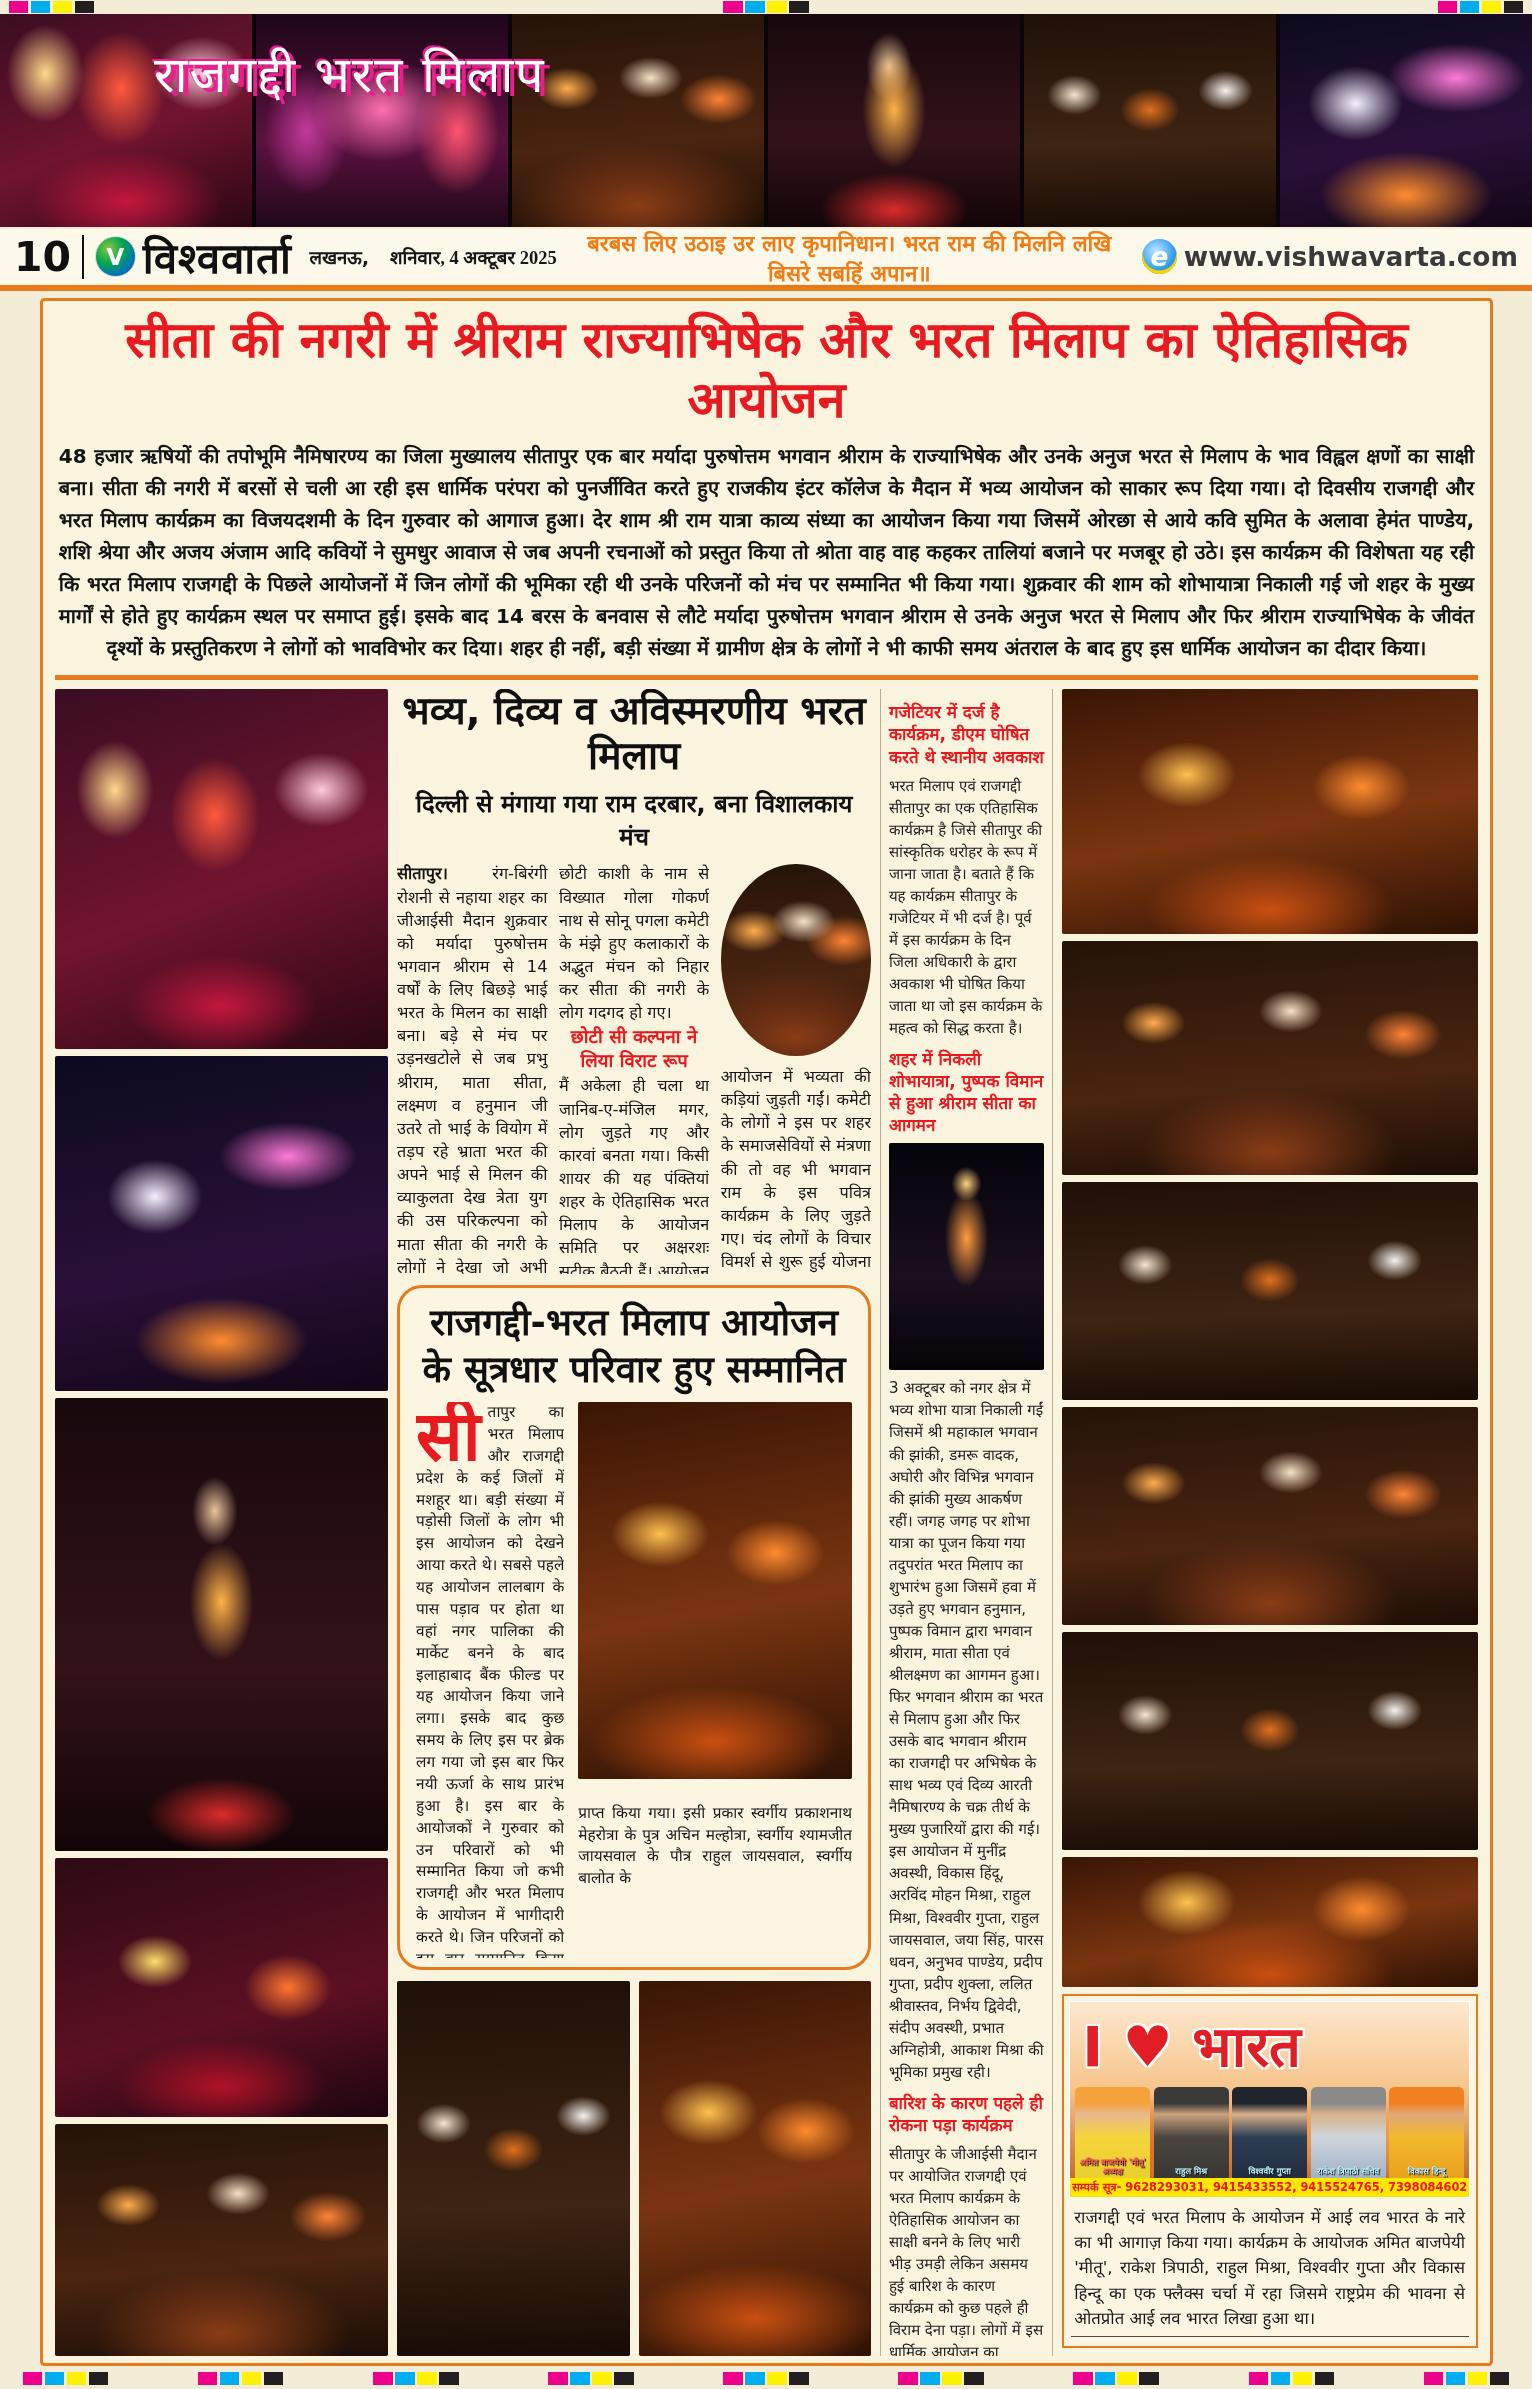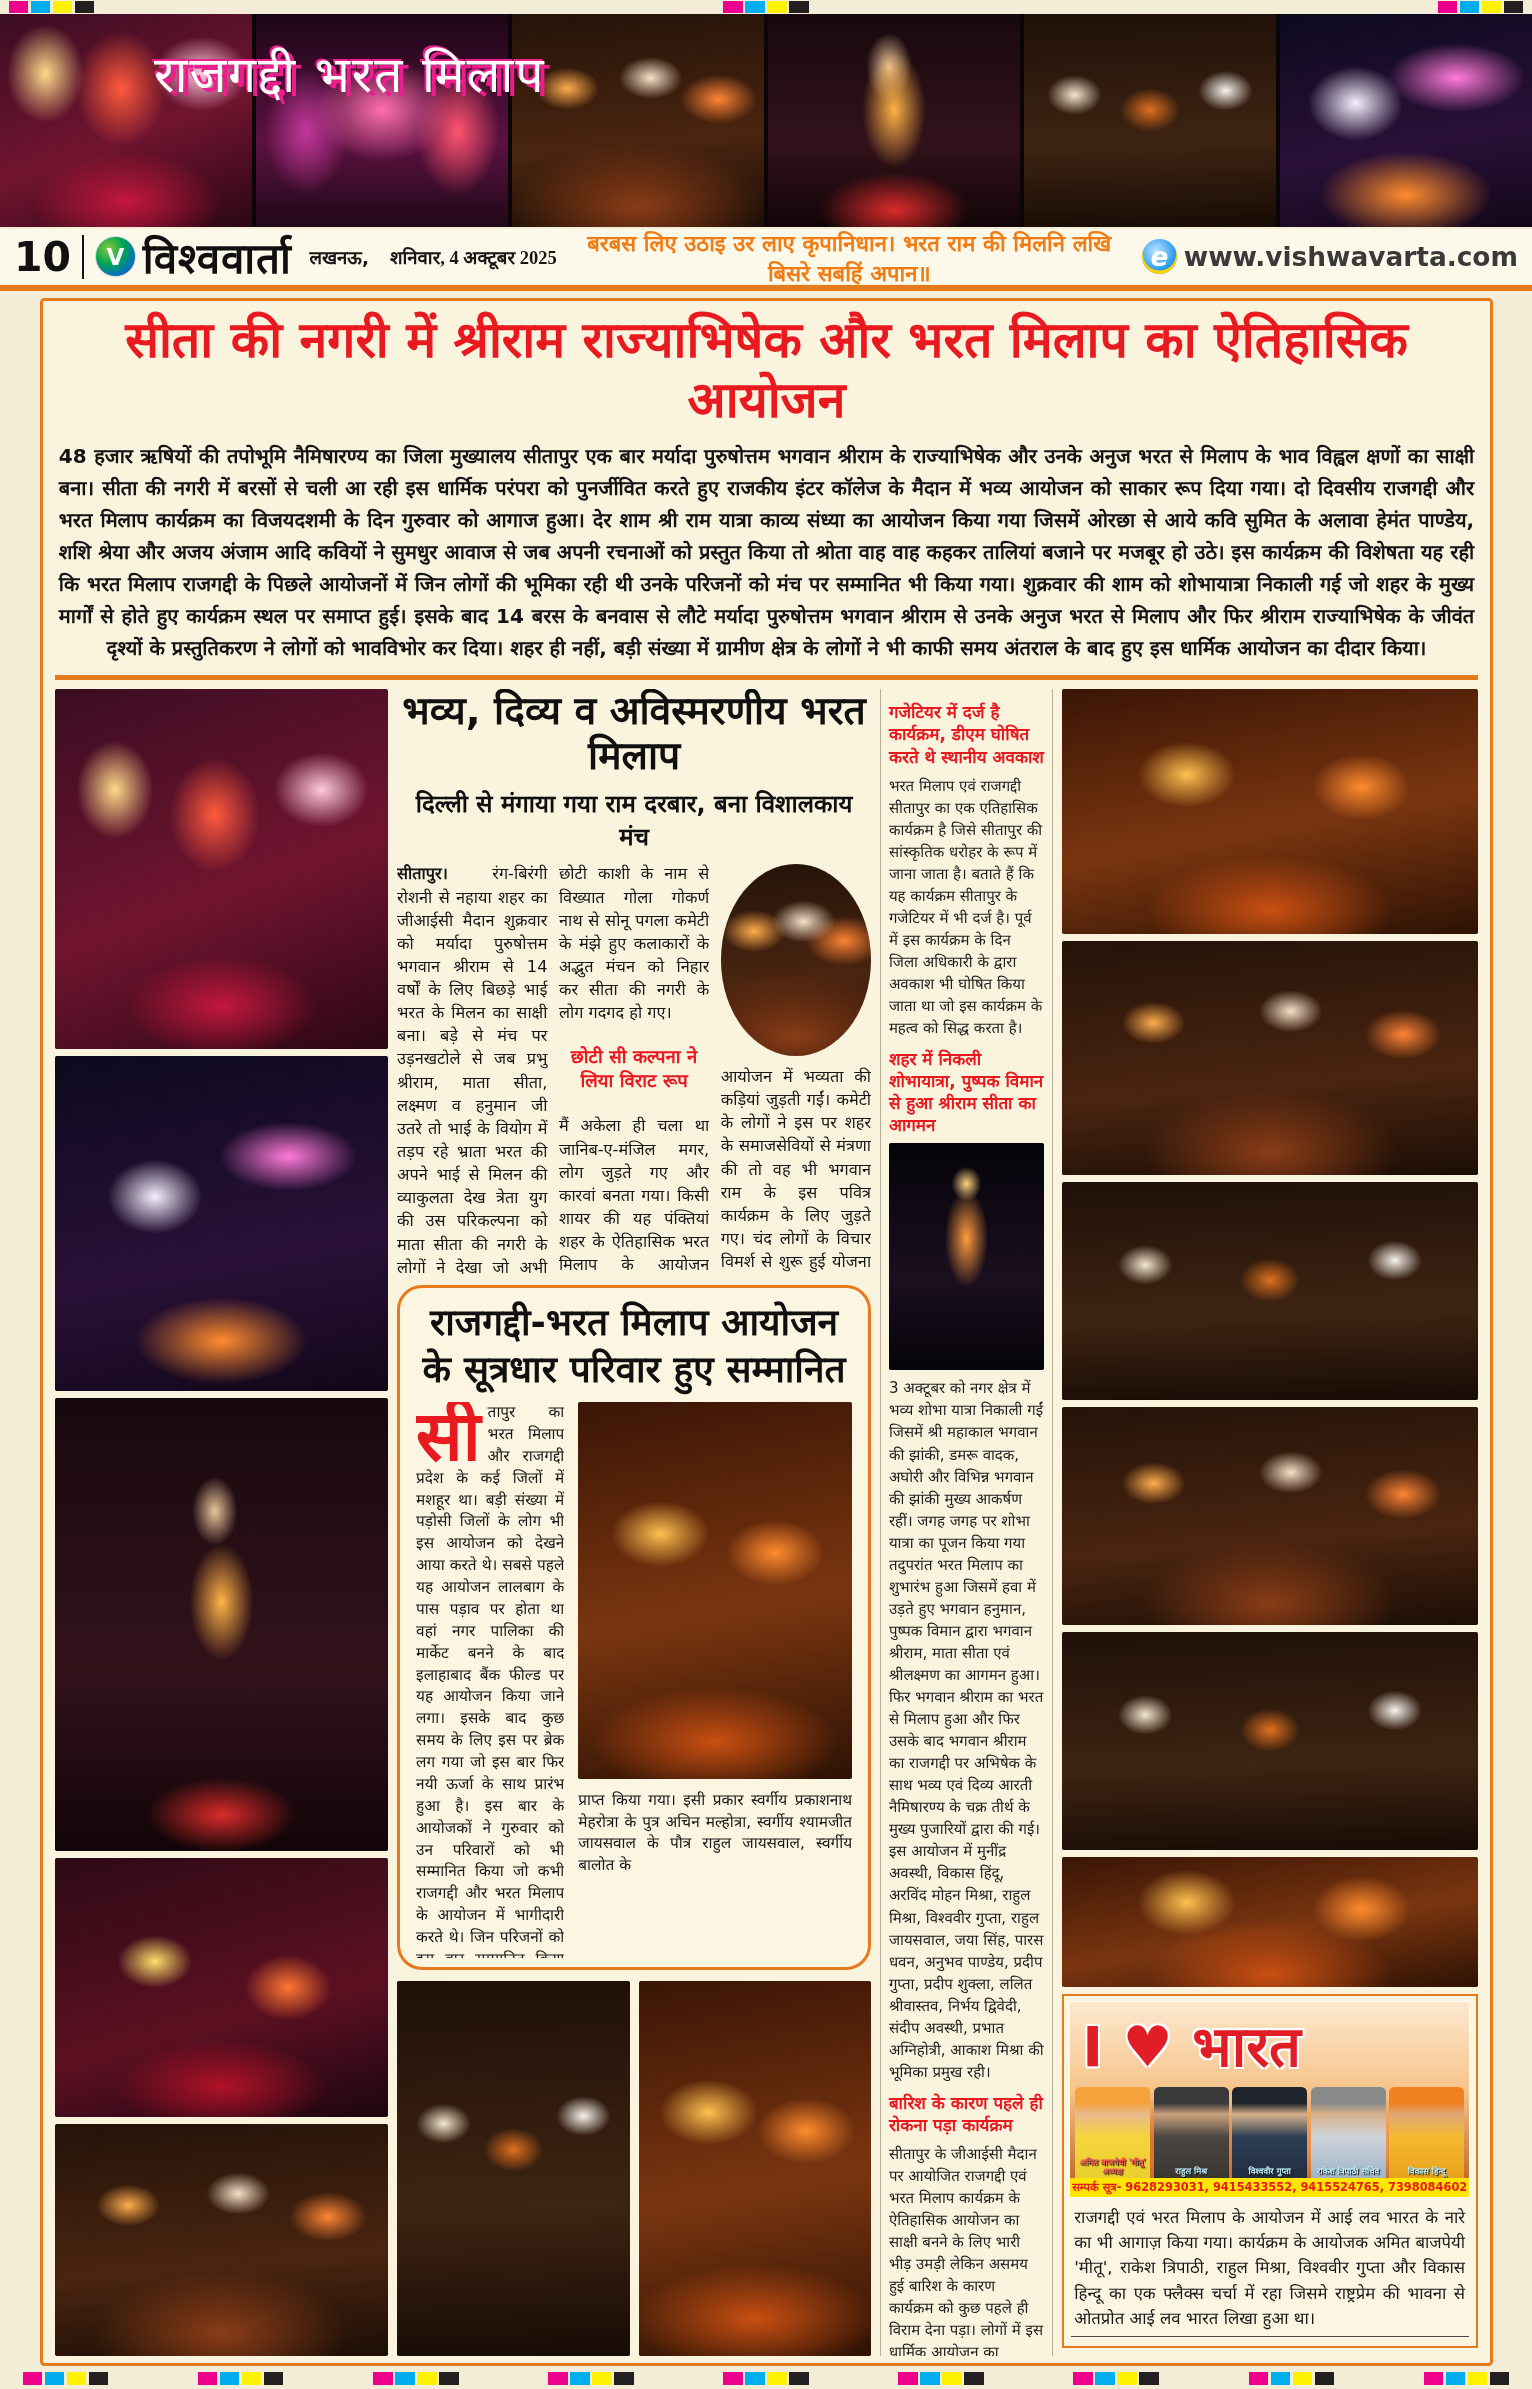--- a/index.html
+++ b/index.html
@@ -111,30 +111,30 @@
 
   
   .center { width:474px; display:flex; flex-direction:column; overflow:hidden; }
   .a1-head { font-size:39px; font-weight:bold; text-align:center; color:#101010; line-height:1.15; }
   .a1-sub { font-size:24px; font-weight:bold; text-align:center; margin:7px 0 10.6px; color:#101010; }
   .a1-cols { display:flex; gap:11.4px; height:412px; overflow:hidden; }
   .a1-col { flex:1; font-size:16.3px; line-height:1.42; text-align:justify; overflow:hidden; }
   .a1-col .dateline-in { font-weight:bold; }
   .oval-photo { width:100%; height:192px; border-radius:50%; margin:1.8px 0 8.8px; }
   .inset-head { color:#e8191f; font-weight:bold; font-size:18.5px; text-align:center;
-                line-height:1.3; margin:21px 7px; }
+                line-height:1.3; margin:1px 7px; }
 
   .a2box { border:3.5px solid #e87a1e; border-radius:25px; margin-top:10.6px; padding:10.6px 16px 8.8px;
            height:685px; overflow:hidden; background:#fbf5e2; display:flex; flex-direction:column;}
   .a2-head { font-size:37px; font-weight:bold; text-align:center; line-height:1.28; color:#101010;}
   .a2-content { display:flex; gap:14px; margin-top:8.8px; flex:1; overflow:hidden; }
   .a2-col1 { width:34%; font-size:15.4px; line-height:1.42; text-align:justify; overflow:hidden;}
   .dropcap { float:left; font-size:69px; line-height:0.85; color:#e8191f; font-weight:bold;
              padding:5.3px 7px 0 0; }
-  .a2-right { flex:1; display:flex; flex-direction:column; overflow:hidden;}
+  .a2-right { flex:1; display:flex; flex-direction:column; overflow:hidden;gap:13px;}
   .a2-photo { height:377px; }
   .a2-cols2 { display:flex; gap:14px; margin-top:10.6px; font-size:15.4px; line-height:1.42;
               text-align:justify; overflow:hidden; flex:1;}
   .a2-cols2 > div { flex:1; }
 
   .bottomphotos { display:flex; gap:8.8px; margin-top:10.6px; flex:1; }
   .bottomphotos .ph { flex:1; }
 
   
   .sidebar { width:173px; border-left:1.8px solid #b5ae96; border-right:1.8px solid #b5ae96;

